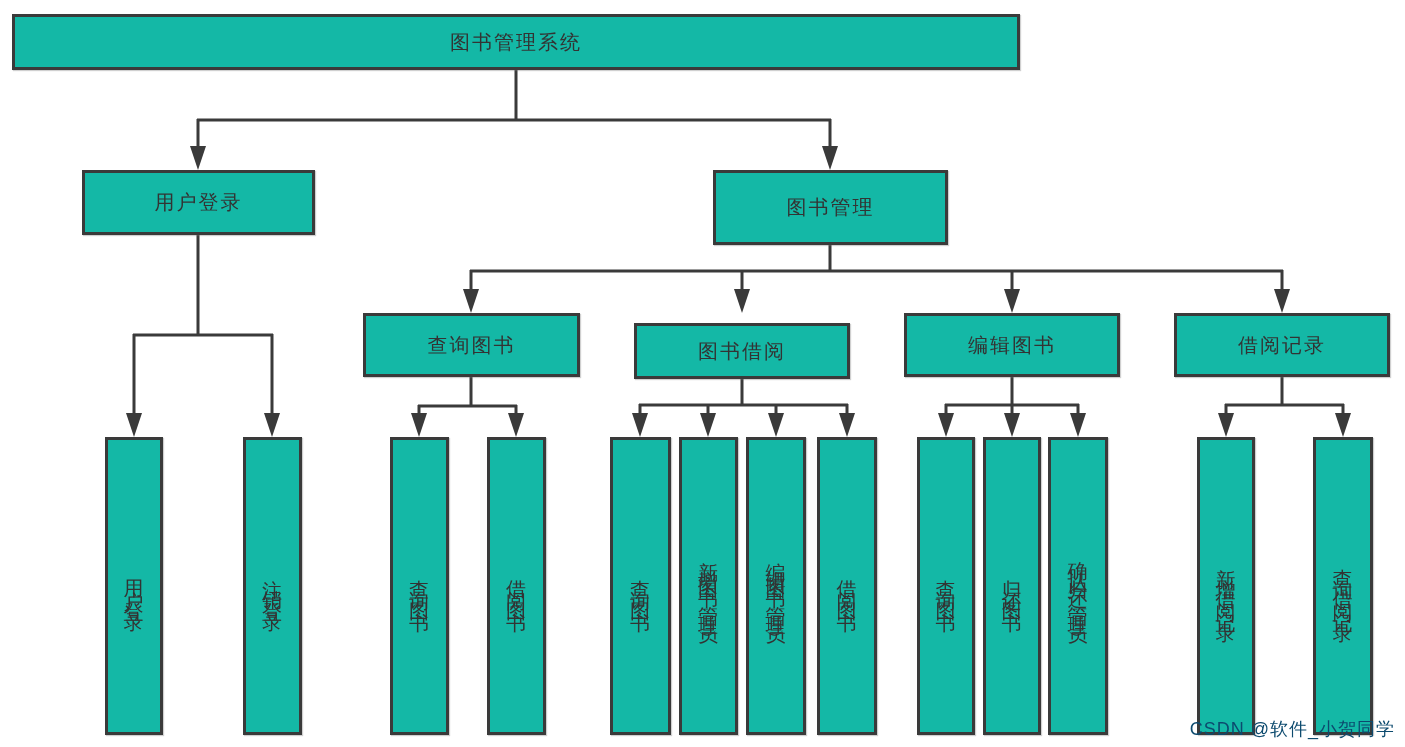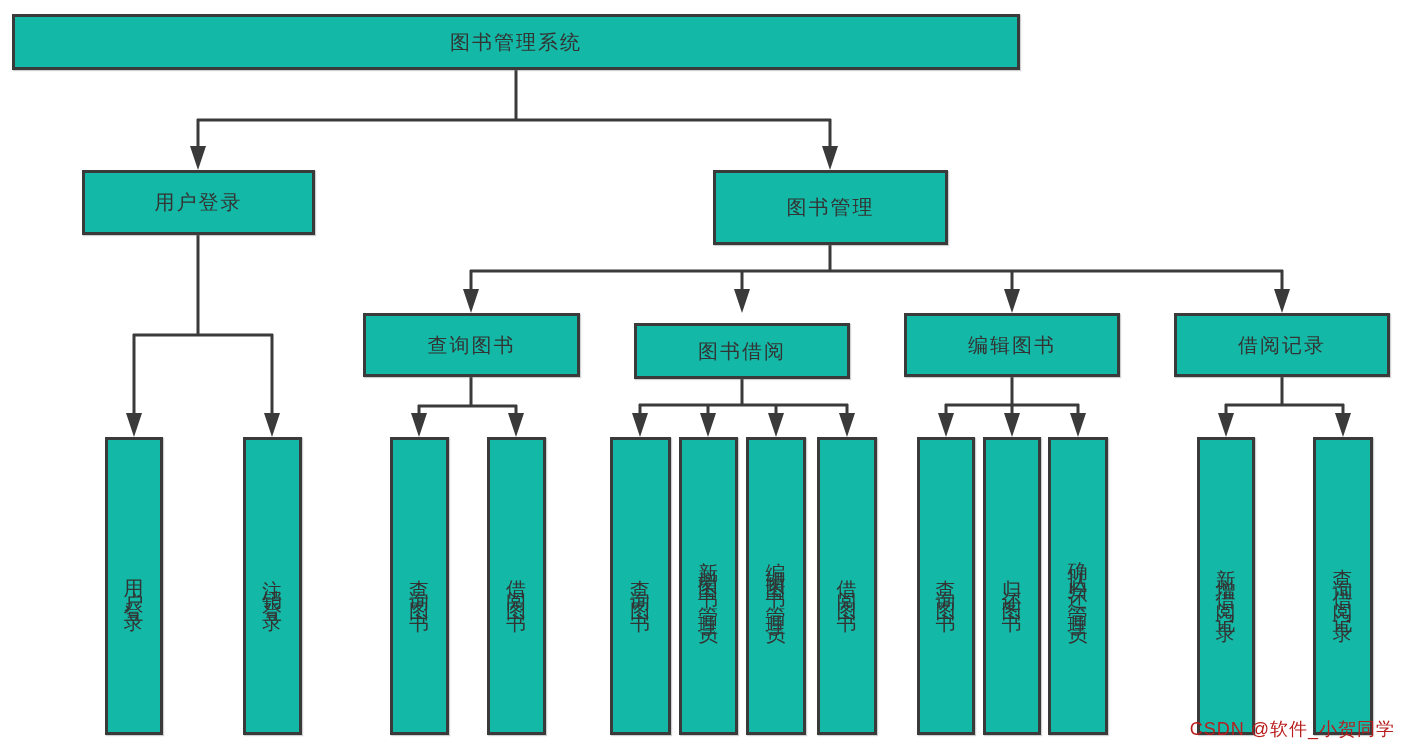--- a/index.html
+++ b/index.html
@@ -47,21 +47,21 @@
     color: #333333;
     letter-spacing: 11px;
     line-height: 1;
     white-space: nowrap;
   }
   .watermark {
     position: absolute;
     right: 10px;
     bottom: 6px;
     font-size: 18px;
-    color: #b91c1c;
+    color: #0c4a6e;
     letter-spacing: 1px;
     z-index: 3;
     white-space: nowrap;
   }
 </style>
 </head>
 <body>
 
 <div id="stage">
 

